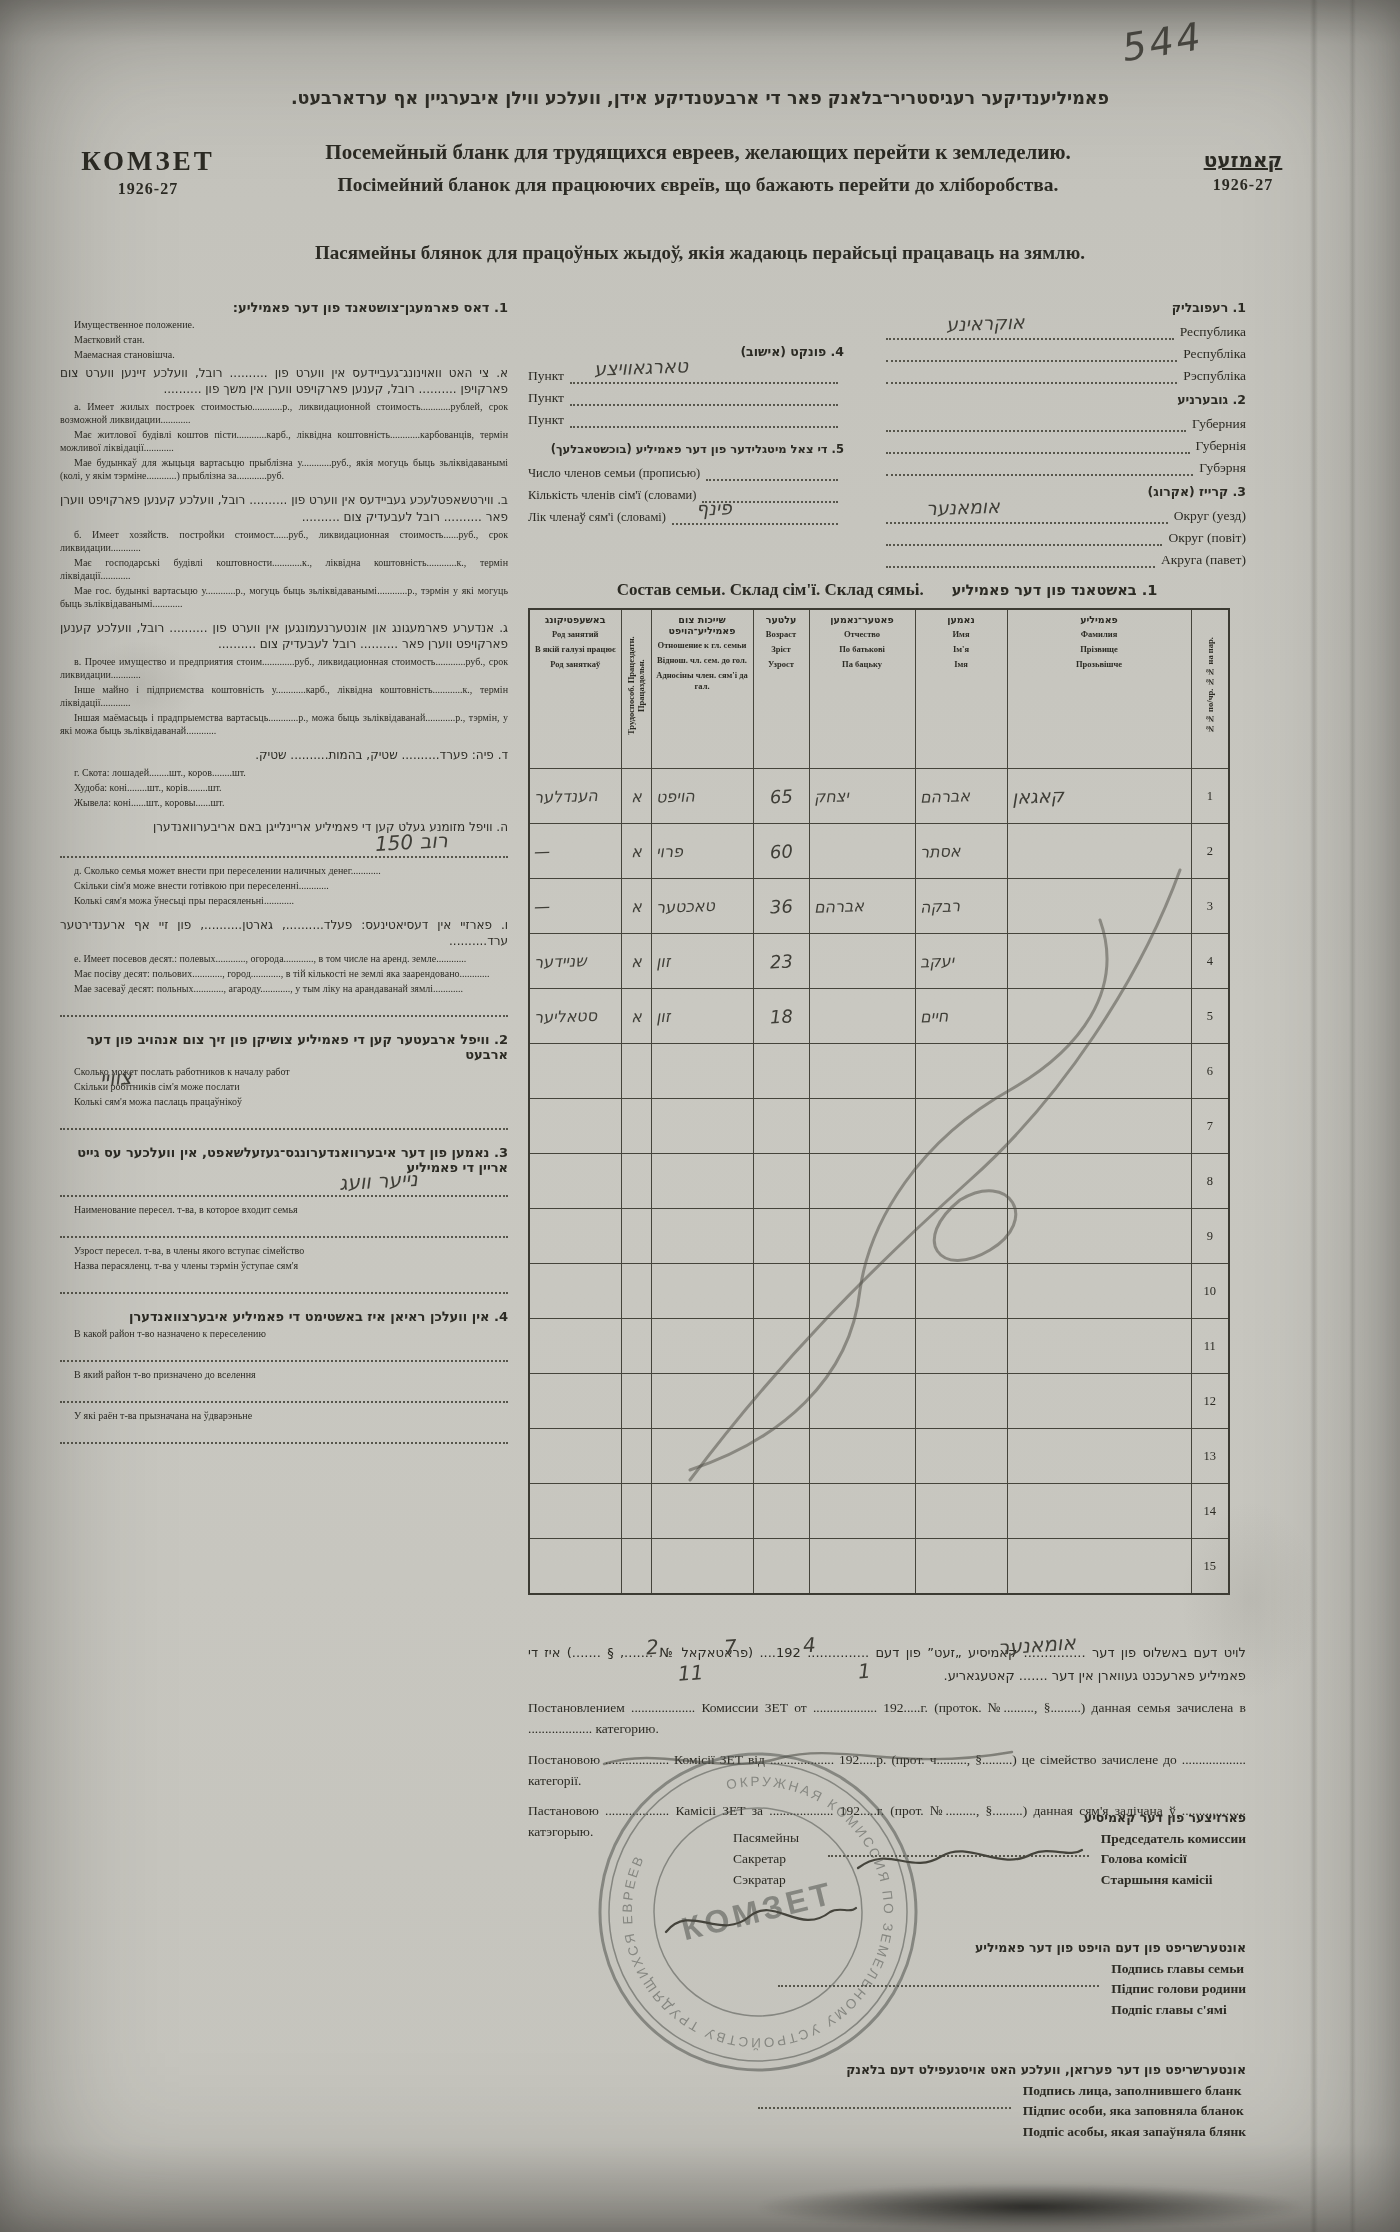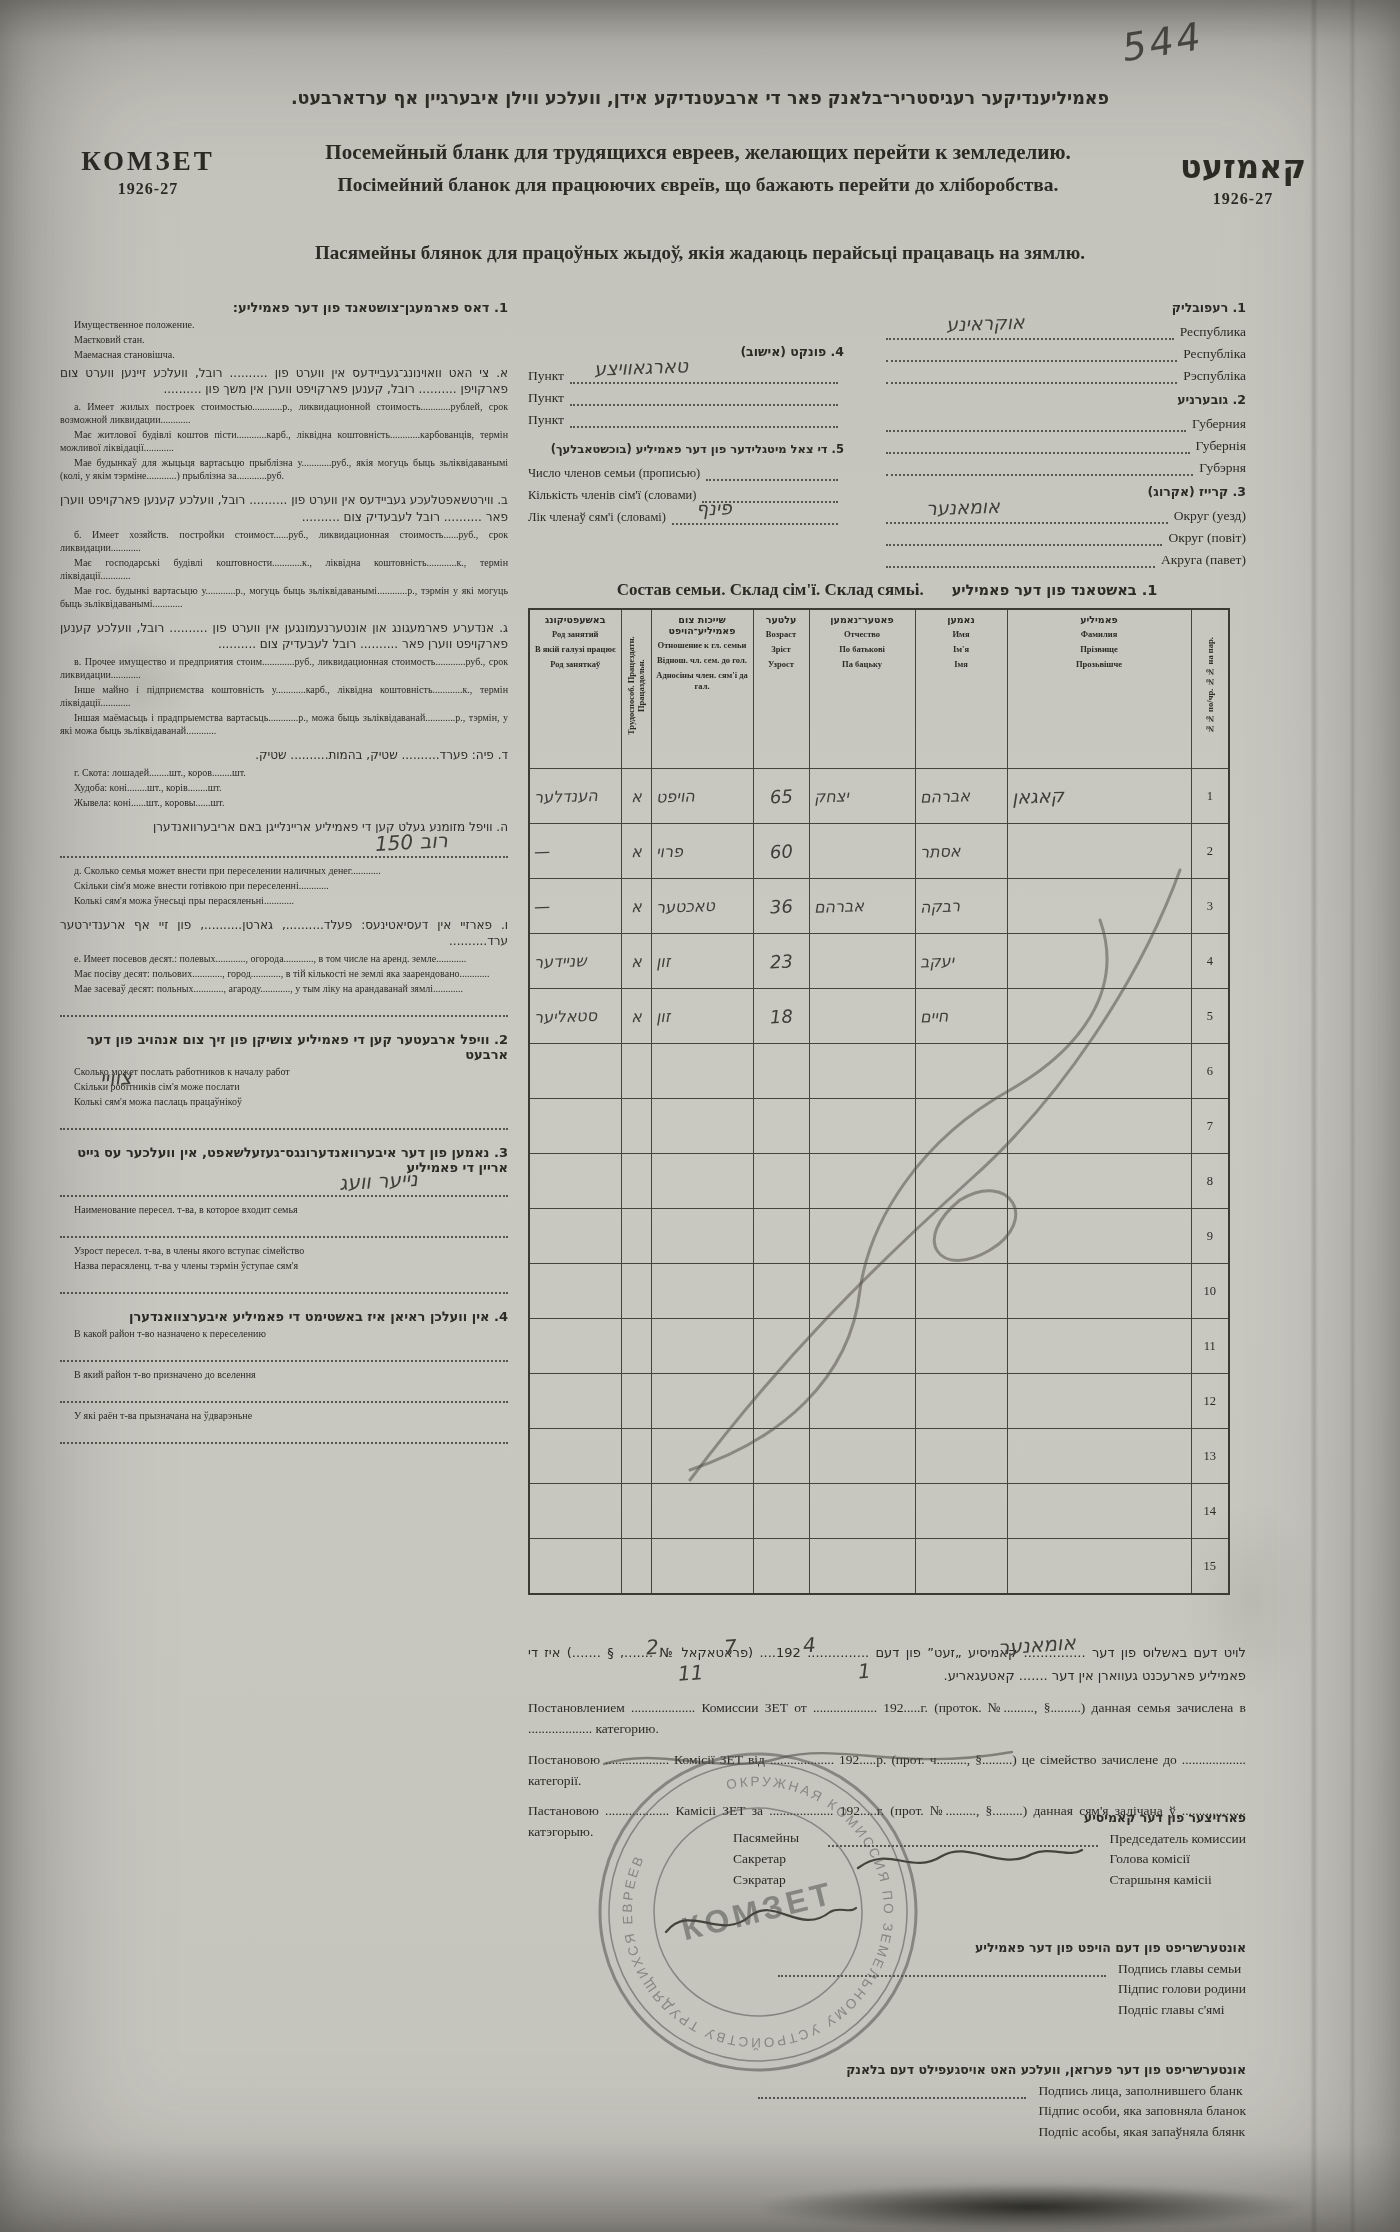--- a/index.html
+++ b/index.html
@@ -21,21 +21,21 @@
   
   .pagenum{left:1122px;top:20px;font-size:38px;transform:rotate(-9deg);color:#4b4a43;letter-spacing:3px;}
   .top-yi{left:120px;top:88px;width:1160px;text-align:center;font-size:17.5px;font-weight:bold;color:#2e2d26;}
   .hdr-left{left:68px;top:146px;width:160px;text-align:center;}
   .hdr-left .org{font-size:27px;font-weight:bold;letter-spacing:3px;}
   .hdr-left .yrs{font-size:16px;font-weight:bold;margin-top:3px;letter-spacing:1px;}
   .hdr-ctr{left:238px;top:140px;width:920px;text-align:center;}
   .t-ru{font-size:21px;font-weight:bold;}
   .t-uk{font-size:19.5px;font-weight:bold;margin-top:9px;}
   .hdr-right{left:1158px;top:148px;width:170px;text-align:center;}
-  .hdr-right .org{font-size:32px;font-weight:bold;}
+  .hdr-right .org{font-size:20px;font-weight:bold;text-decoration:underline;}
   .hdr-right .yrs{font-size:16px;font-weight:bold;margin-top:4px;letter-spacing:1px;}
   .t-be{left:140px;top:242px;width:1120px;text-align:center;font-size:19px;font-weight:bold;}
 
   
   .left-col{left:60px;top:300px;width:448px;}
   .sec{margin-bottom:15px;}
   .lh{font-size:13px;font-weight:bold;text-align:right;margin-bottom:3px;}
   .lp{font-size:10px;line-height:1.3;text-align:justify;text-indent:14px;margin-bottom:2px;}
   .lpy{font-size:12px;line-height:1.35;text-align:justify;margin:4px 0 3px;}
   .dotline{border-bottom:2px dotted #56554b;height:16px;margin:4px 0 6px;}
@@ -69,21 +69,21 @@
   .cellhand{font-size:16px;display:inline-block;transform:rotate(-2deg);white-space:nowrap;}
   .agehand{font-size:18px;transform:rotate(-3deg);}
   .c-age{text-align:center;}
 
   .resolution{margin-top:46px;position:relative;}
   .res-yi{font-size:13px;line-height:1.8;text-align:justify;}
   .res-p{font-size:13.5px;line-height:1.55;text-align:justify;margin:10px 0 0;}
   .res-hand{position:absolute;font-size:20px;transform:rotate(-4deg);}
 
   .sig-yi{font-size:12.5px;font-weight:bold;text-align:right;margin-bottom:4px;}
-  .sig-row{display:flex;align-items:flex-start;}
+  .sig-row{display:flex;align-items:center;font-weight:bold;}
   .sigdots{flex:1;border-bottom:2px dotted #56554b;height:16px;margin-right:12px;margin-bottom:22px;}
   .stack div{font-size:13.5px;line-height:1.5;}
   .sec-stack div{font-size:13.5px;line-height:1.55;}
 
   .stamp{left:588px;top:1742px;transform:rotate(-14deg);opacity:.55;}
   .scrawl{pointer-events:none;}
   .smudge{left:760px;top:2184px;width:540px;height:46px;filter:blur(2px);
      background:radial-gradient(ellipse at center,rgba(28,28,25,.9),rgba(28,28,25,0) 72%);}
 </style>
 </head>

